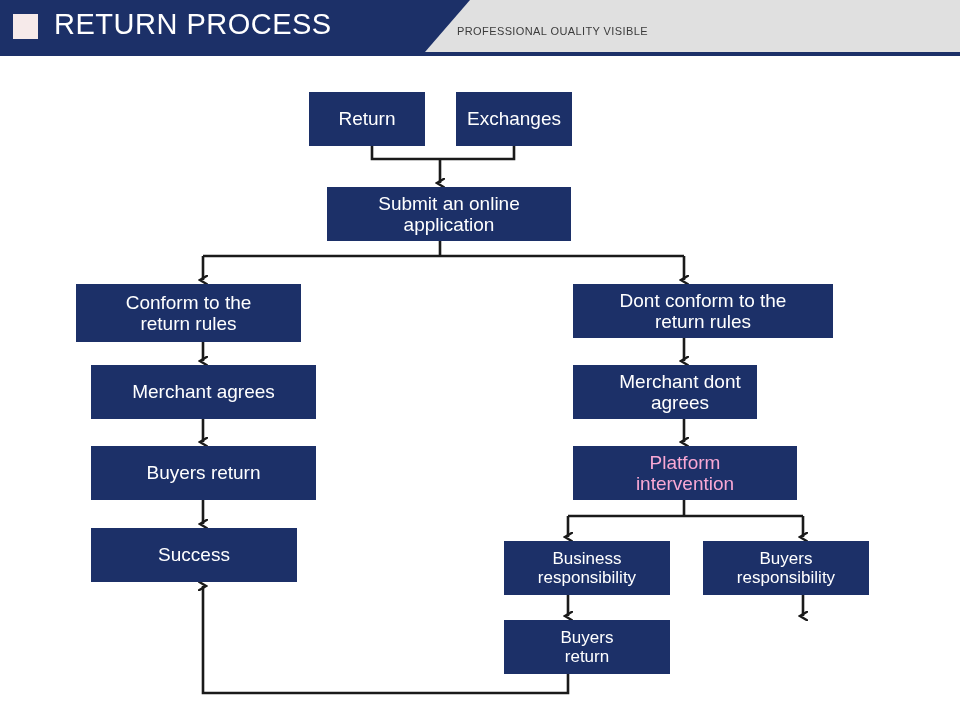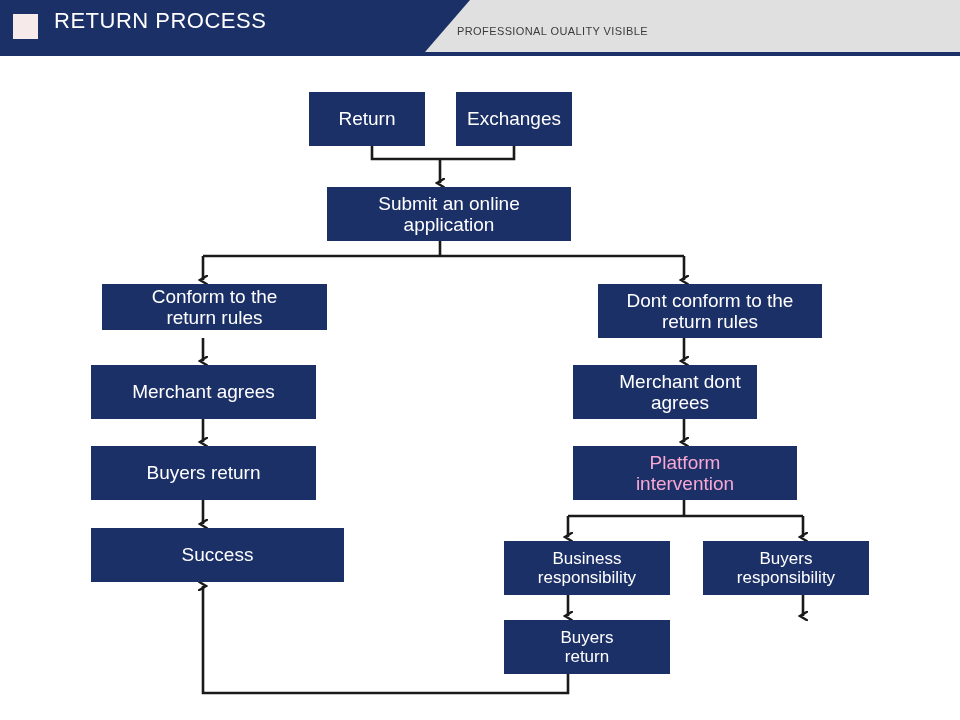--- a/index.html
+++ b/index.html
@@ -44,21 +44,21 @@
   #header-square {
     position: absolute;
     left: 13px; top: 14px;
     width: 25px; height: 25px;
     background: #f6eaea;
   }
   #header-title {
     position: absolute;
     left: 54px; top: 8px;
     color: #ffffff;
-    font-size: 22px;
+    font-size: 29px;
     letter-spacing: 0.5px;
     white-space: nowrap;
   }
   #header-subtitle {
     position: absolute;
     left: 457px; top: 25px;
     color: #3b3b3b;
     font-size: 11px;
     letter-spacing: 0.4px;
     white-space: nowrap;
@@ -150,36 +150,36 @@
     </g>
   </svg>
 
   <div class="node" style="left:309px; top:92px; width:116px; height:54px;">Return</div>
 
   <div class="node" style="left:456px; top:92px; width:116px; height:54px;">Exchanges</div>
 
   <div class="node" style="left:327px; top:187px; width:244px; height:54px;">Submit an online
 application</div>
 
-  <div class="node" style="left:102px; top:284px; width:225px; height:46px;">Conform to the
+  <div class="node" style="left:76px; top:284px; width:225px; height:58px;">Conform to the
 return rules</div>
 
-  <div class="node" style="left:573px; top:284px; width:224px; height:54px;margin-left:25px;">Dont conform to the
+  <div class="node" style="left:573px; top:284px; width:260px; height:54px;">Dont conform to the
 return rules</div>
 
   <div class="node" style="left:91px; top:365px; width:225px; height:54px;">Merchant agrees</div>
 
   <div class="node" style="left:573px; top:365px; width:184px; height:54px;padding-left:36px;">Merchant dont agrees</div>
 
   <div class="node" style="left:91px; top:446px; width:225px; height:54px;">Buyers return</div>
 
   <div class="node gold" style="left:573px; top:446px; width:224px; height:54px;">Platform
 intervention</div>
 
-  <div class="node" style="left:91px; top:528px; width:253px; height:54px;">Success</div>
+  <div class="node" style="left:91px; top:528px; width:206px; height:54px;">Success</div>
 
   <div class="node small" style="left:504px; top:541px; width:166px; height:54px;">Business
 responsibility</div>
 
   <div class="node small" style="left:703px; top:541px; width:166px; height:54px;">Buyers
 responsibility</div>
 
   <div class="node small" style="left:504px; top:620px; width:166px; height:54px;">Buyers
 return</div>
 

